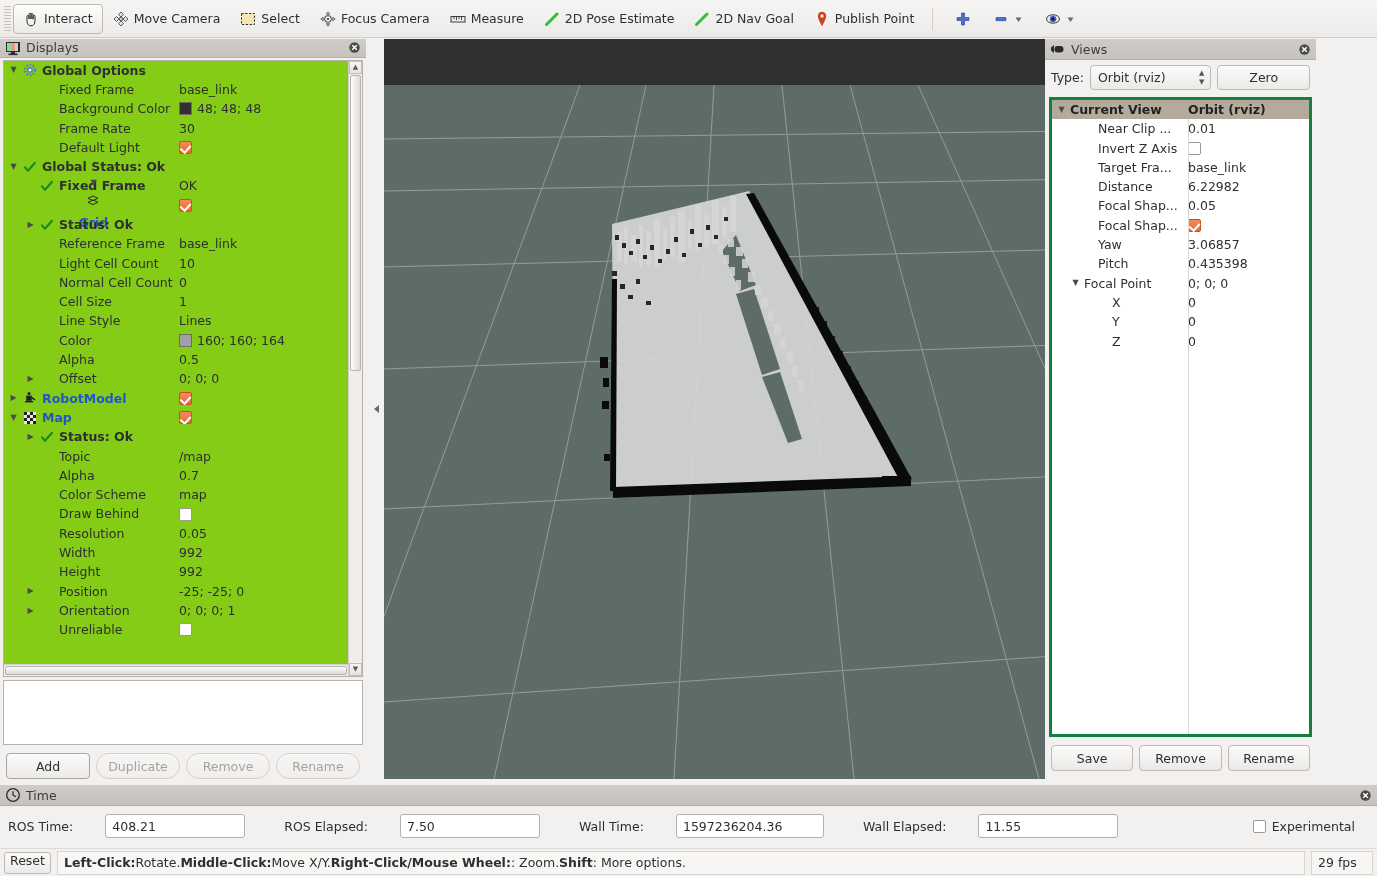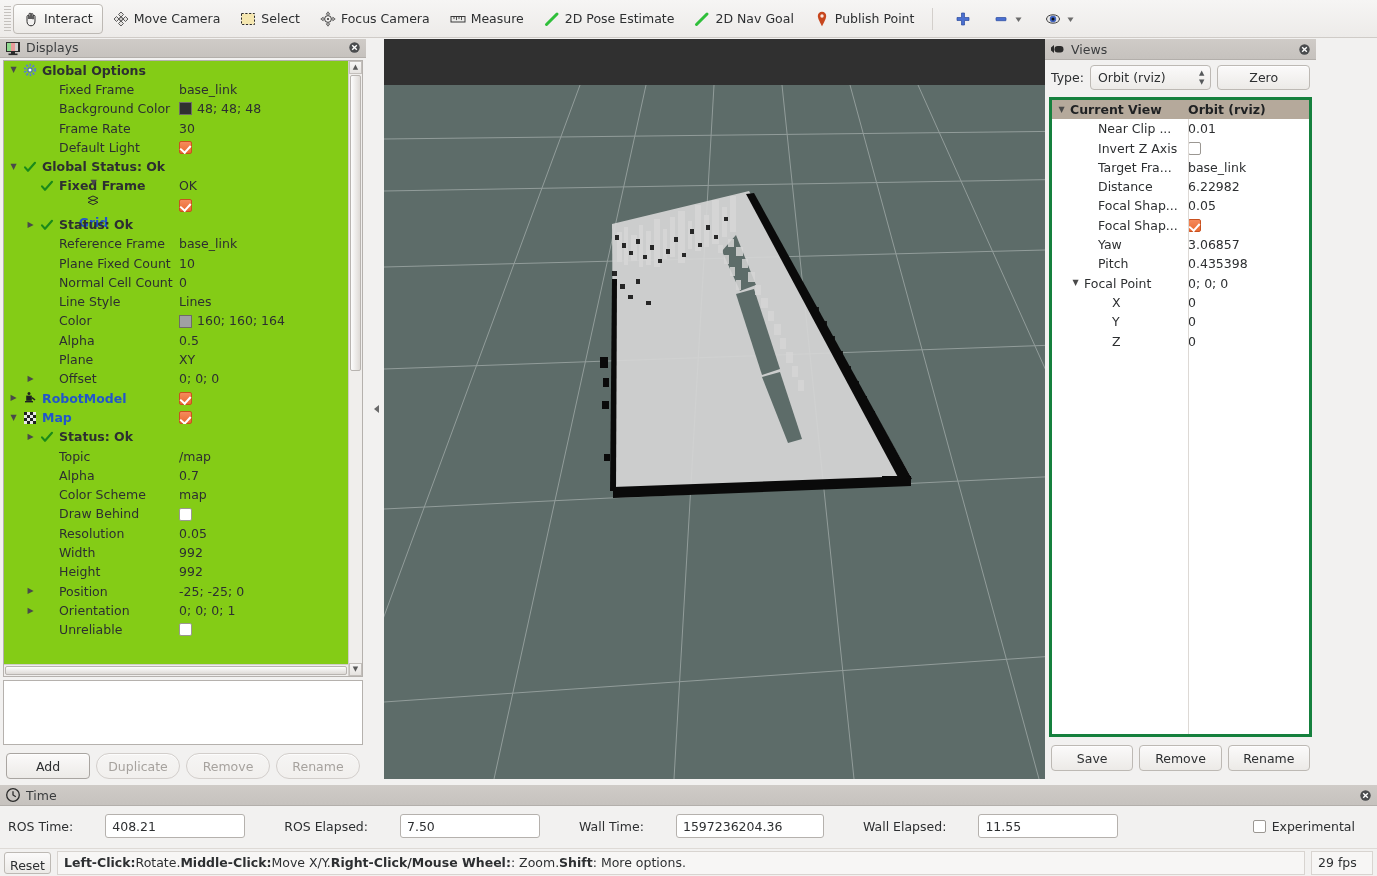--- a/index.html
+++ b/index.html
@@ -180,21 +180,21 @@
 
   
   #statusbar {
     position:absolute; left:0; top:848px; width:1377px; height:28px;
     background:#f2f1f0; display:flex; align-items:center; padding:0 4px; gap:6px;
     border-top:1px solid #dedad6;
   }
   #reset-btn {
     width:47px; height:22px; border-radius:3px; font-size:12.5px;
     background:linear-gradient(to bottom,#fbfafa,#eceae7); border:1px solid #bdb9b4;
-    display:flex;align-items:flex-end;justify-content:center; cursor:default;
+    display:flex;align-items:flex-start;justify-content:center; cursor:default;
   }
   #status-msg {
     flex:1; height:24px; border:1px solid #d8d4d0; background:#f7f6f5;
     display:flex; align-items:center; padding:0 6px; font-size:12.5px; overflow:hidden; white-space:nowrap;
   }
   #fps {
     width:62px; height:24px; border:1px solid #d8d4d0; background:#f7f6f5;
     display:flex; align-items:center; padding:0 6px; font-size:12.5px;
   }
   b { font-weight:bold; }
@@ -432,34 +432,44 @@
               <span class="lbl-plain">Reference Frame</span>
             </div>
             <div class="val">
               <span>base_link</span>
             </div>
           </div>
           <div class="row">
             <div class="key" style="padding-left: 21px;">
               <span class="arrow none"></span>
               <span class="ico"></span>
-              <span class="lbl-plain">Plane Fixed Count</span>
+              <span class="lbl-plain">Light Cell Count</span>
             </div>
             <div class="val">
               <span>10</span>
             </div>
           </div>
           <div class="row">
             <div class="key" style="padding-left: 21px;">
               <span class="arrow none"></span>
               <span class="ico"></span>
               <span class="lbl-plain">Normal Cell Count</span>
             </div>
             <div class="val">
               <span>0</span>
+            </div>
+          </div>
+          <div class="row">
+            <div class="key" style="padding-left: 21px;">
+              <span class="arrow none"></span>
+              <span class="ico"></span>
+              <span class="lbl-plain">Cell Size</span>
+            </div>
+            <div class="val">
+              <span>1</span>
             </div>
           </div>
           <div class="row">
             <div class="key" style="padding-left: 21px;">
               <span class="arrow none"></span>
               <span class="ico"></span>
               <span class="lbl-plain">Line Style</span>
             </div>
             <div class="val">
               <span>Lines</span>
@@ -477,30 +487,20 @@
             </div>
           </div>
           <div class="row">
             <div class="key" style="padding-left: 21px;">
               <span class="arrow none"></span>
               <span class="ico"></span>
               <span class="lbl-plain">Alpha</span>
             </div>
             <div class="val">
               <span>0.5</span>
-            </div>
-          </div>
-          <div class="row">
-            <div class="key" style="padding-left: 21px;">
-              <span class="arrow none"></span>
-              <span class="ico"></span>
-              <span class="lbl-plain">Plane</span>
-            </div>
-            <div class="val">
-              <span>XY</span>
             </div>
           </div>
           <div class="row">
             <div class="key" style="padding-left: 21px;">
               <span class="arrow right"></span>
               <span class="ico"></span>
               <span class="lbl-plain">Offset</span>
             </div>
             <div class="val">
               <span>0; 0; 0</span>

